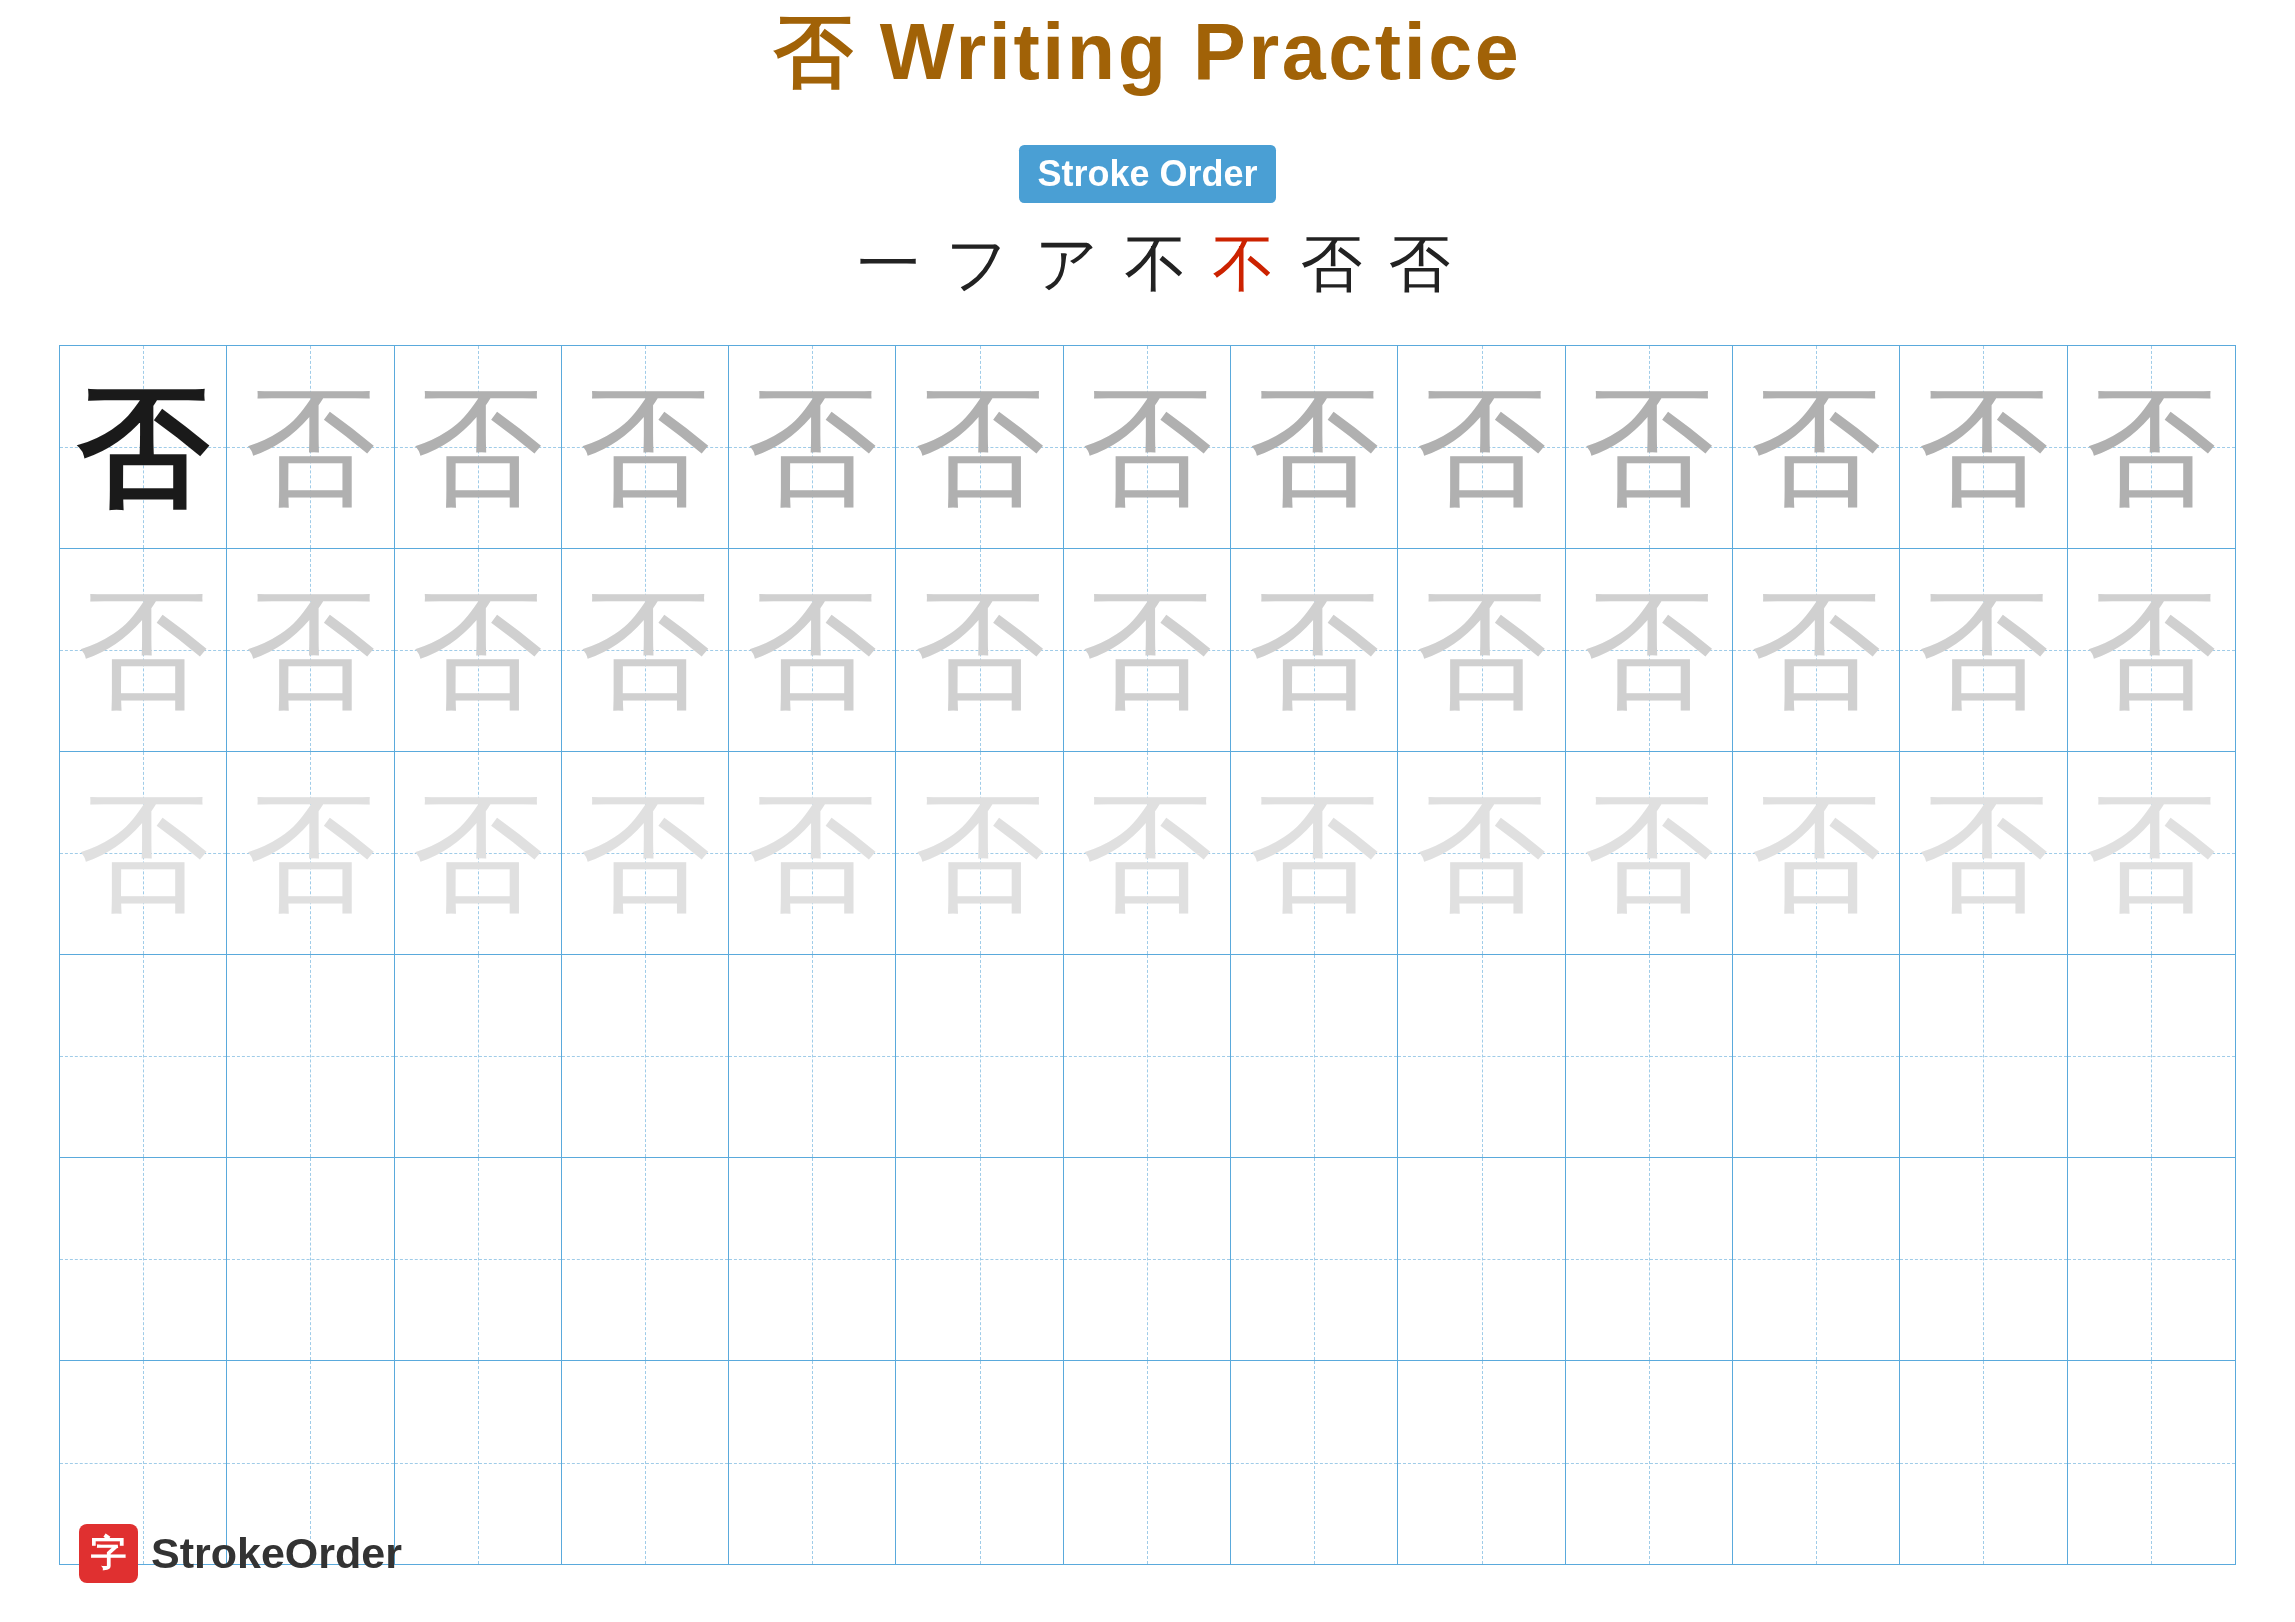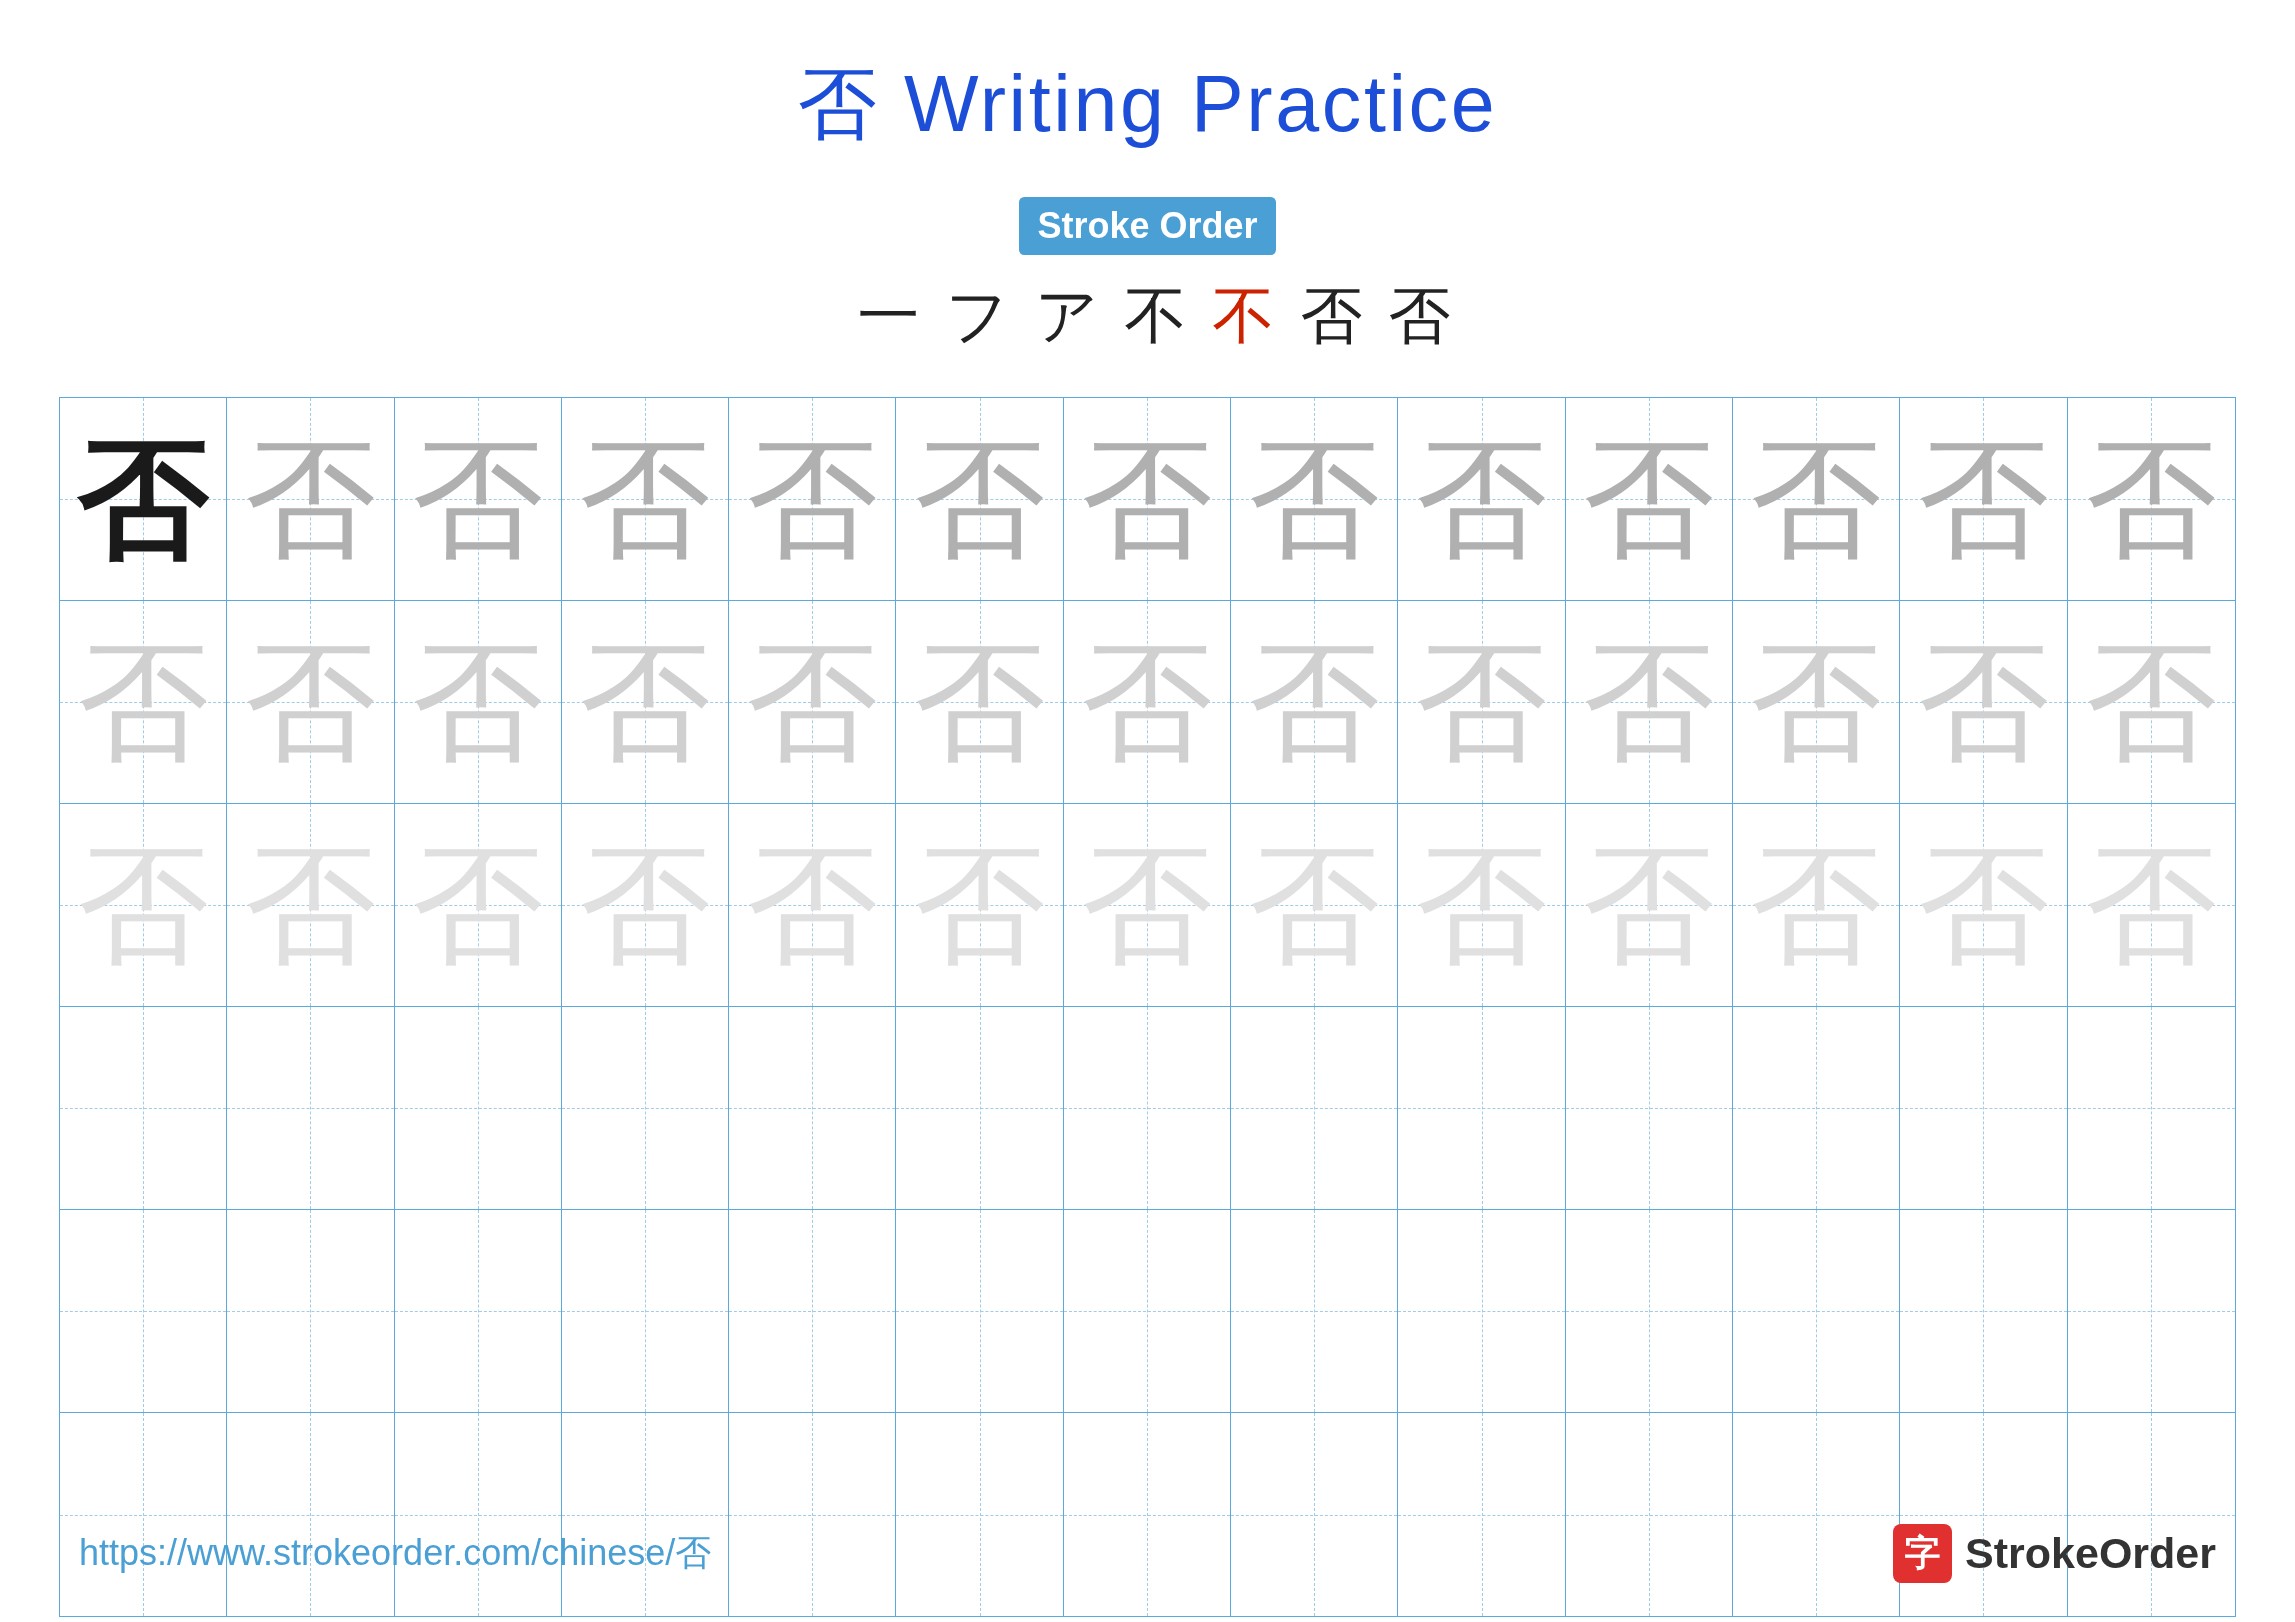--- a/index.html
+++ b/index.html
@@ -8,24 +8,23 @@
       height: 1622px;
       background: #ffffff;
       font-family: Arial, sans-serif;
       position: relative;
       overflow: hidden;
     }
 
     
     .title {
       text-align: center;
-      padding-top: 52px;
       font-size: 79px;
-      color: #1d4ed8;
-      font-weight: 400;
+      color: #a16207;
+      font-weight: 700;
       letter-spacing: 2.6px;
     }
 
     
     .stroke-order-row {
       display: flex;
       align-items: center;
       padding: 39px 79px 26px 79px;
       gap: 19.6px;
       flex-direction: column;
@@ -353,21 +352,20 @@
       <div class="grid-cell"></div>
       <div class="grid-cell"></div>
       <div class="grid-cell"></div>
       <div class="grid-cell"></div>
       <div class="grid-cell"></div>
       <div class="grid-cell"></div>
     </div>
   </div>
 
 <div class="footer">
-  <span class="footer-url">https://www.strokeorder.com/chinese/否</span>
   <div class="footer-logo">
     <div class="logo-icon">
       <span>字</span>
     </div>
     <span>StrokeOrder</span>
   </div>
 </div>
 
 
 </body></html>

